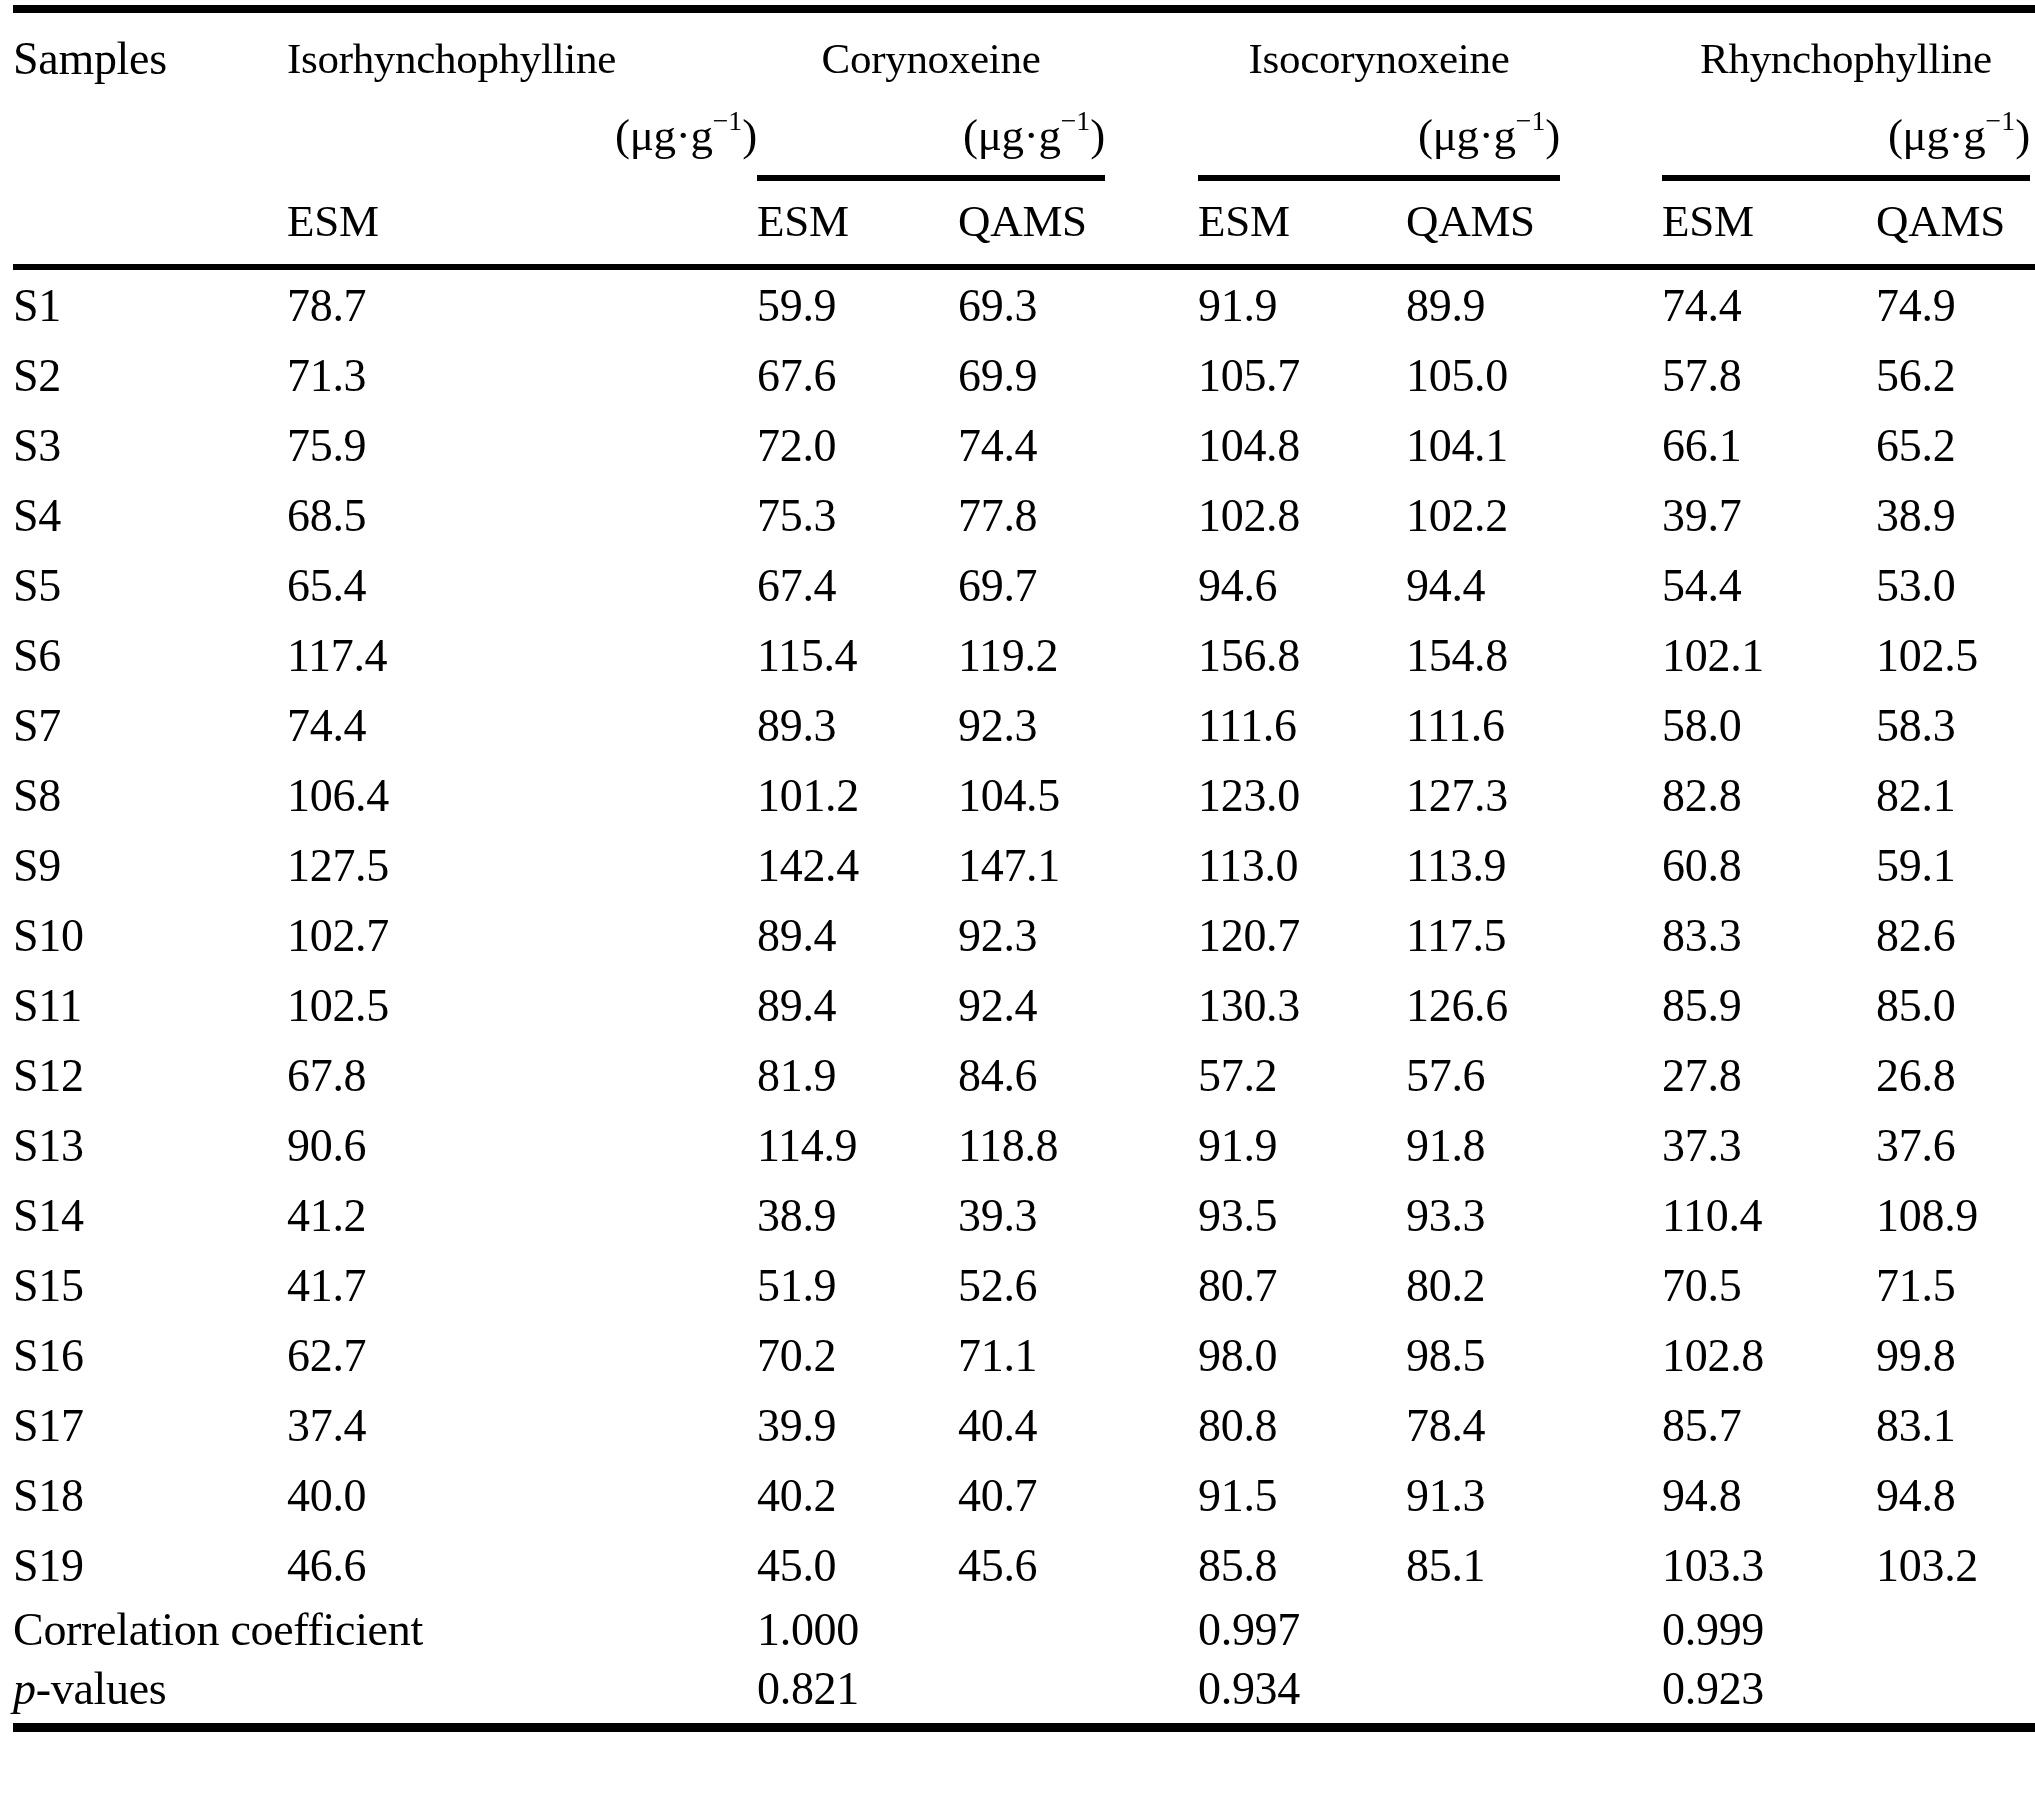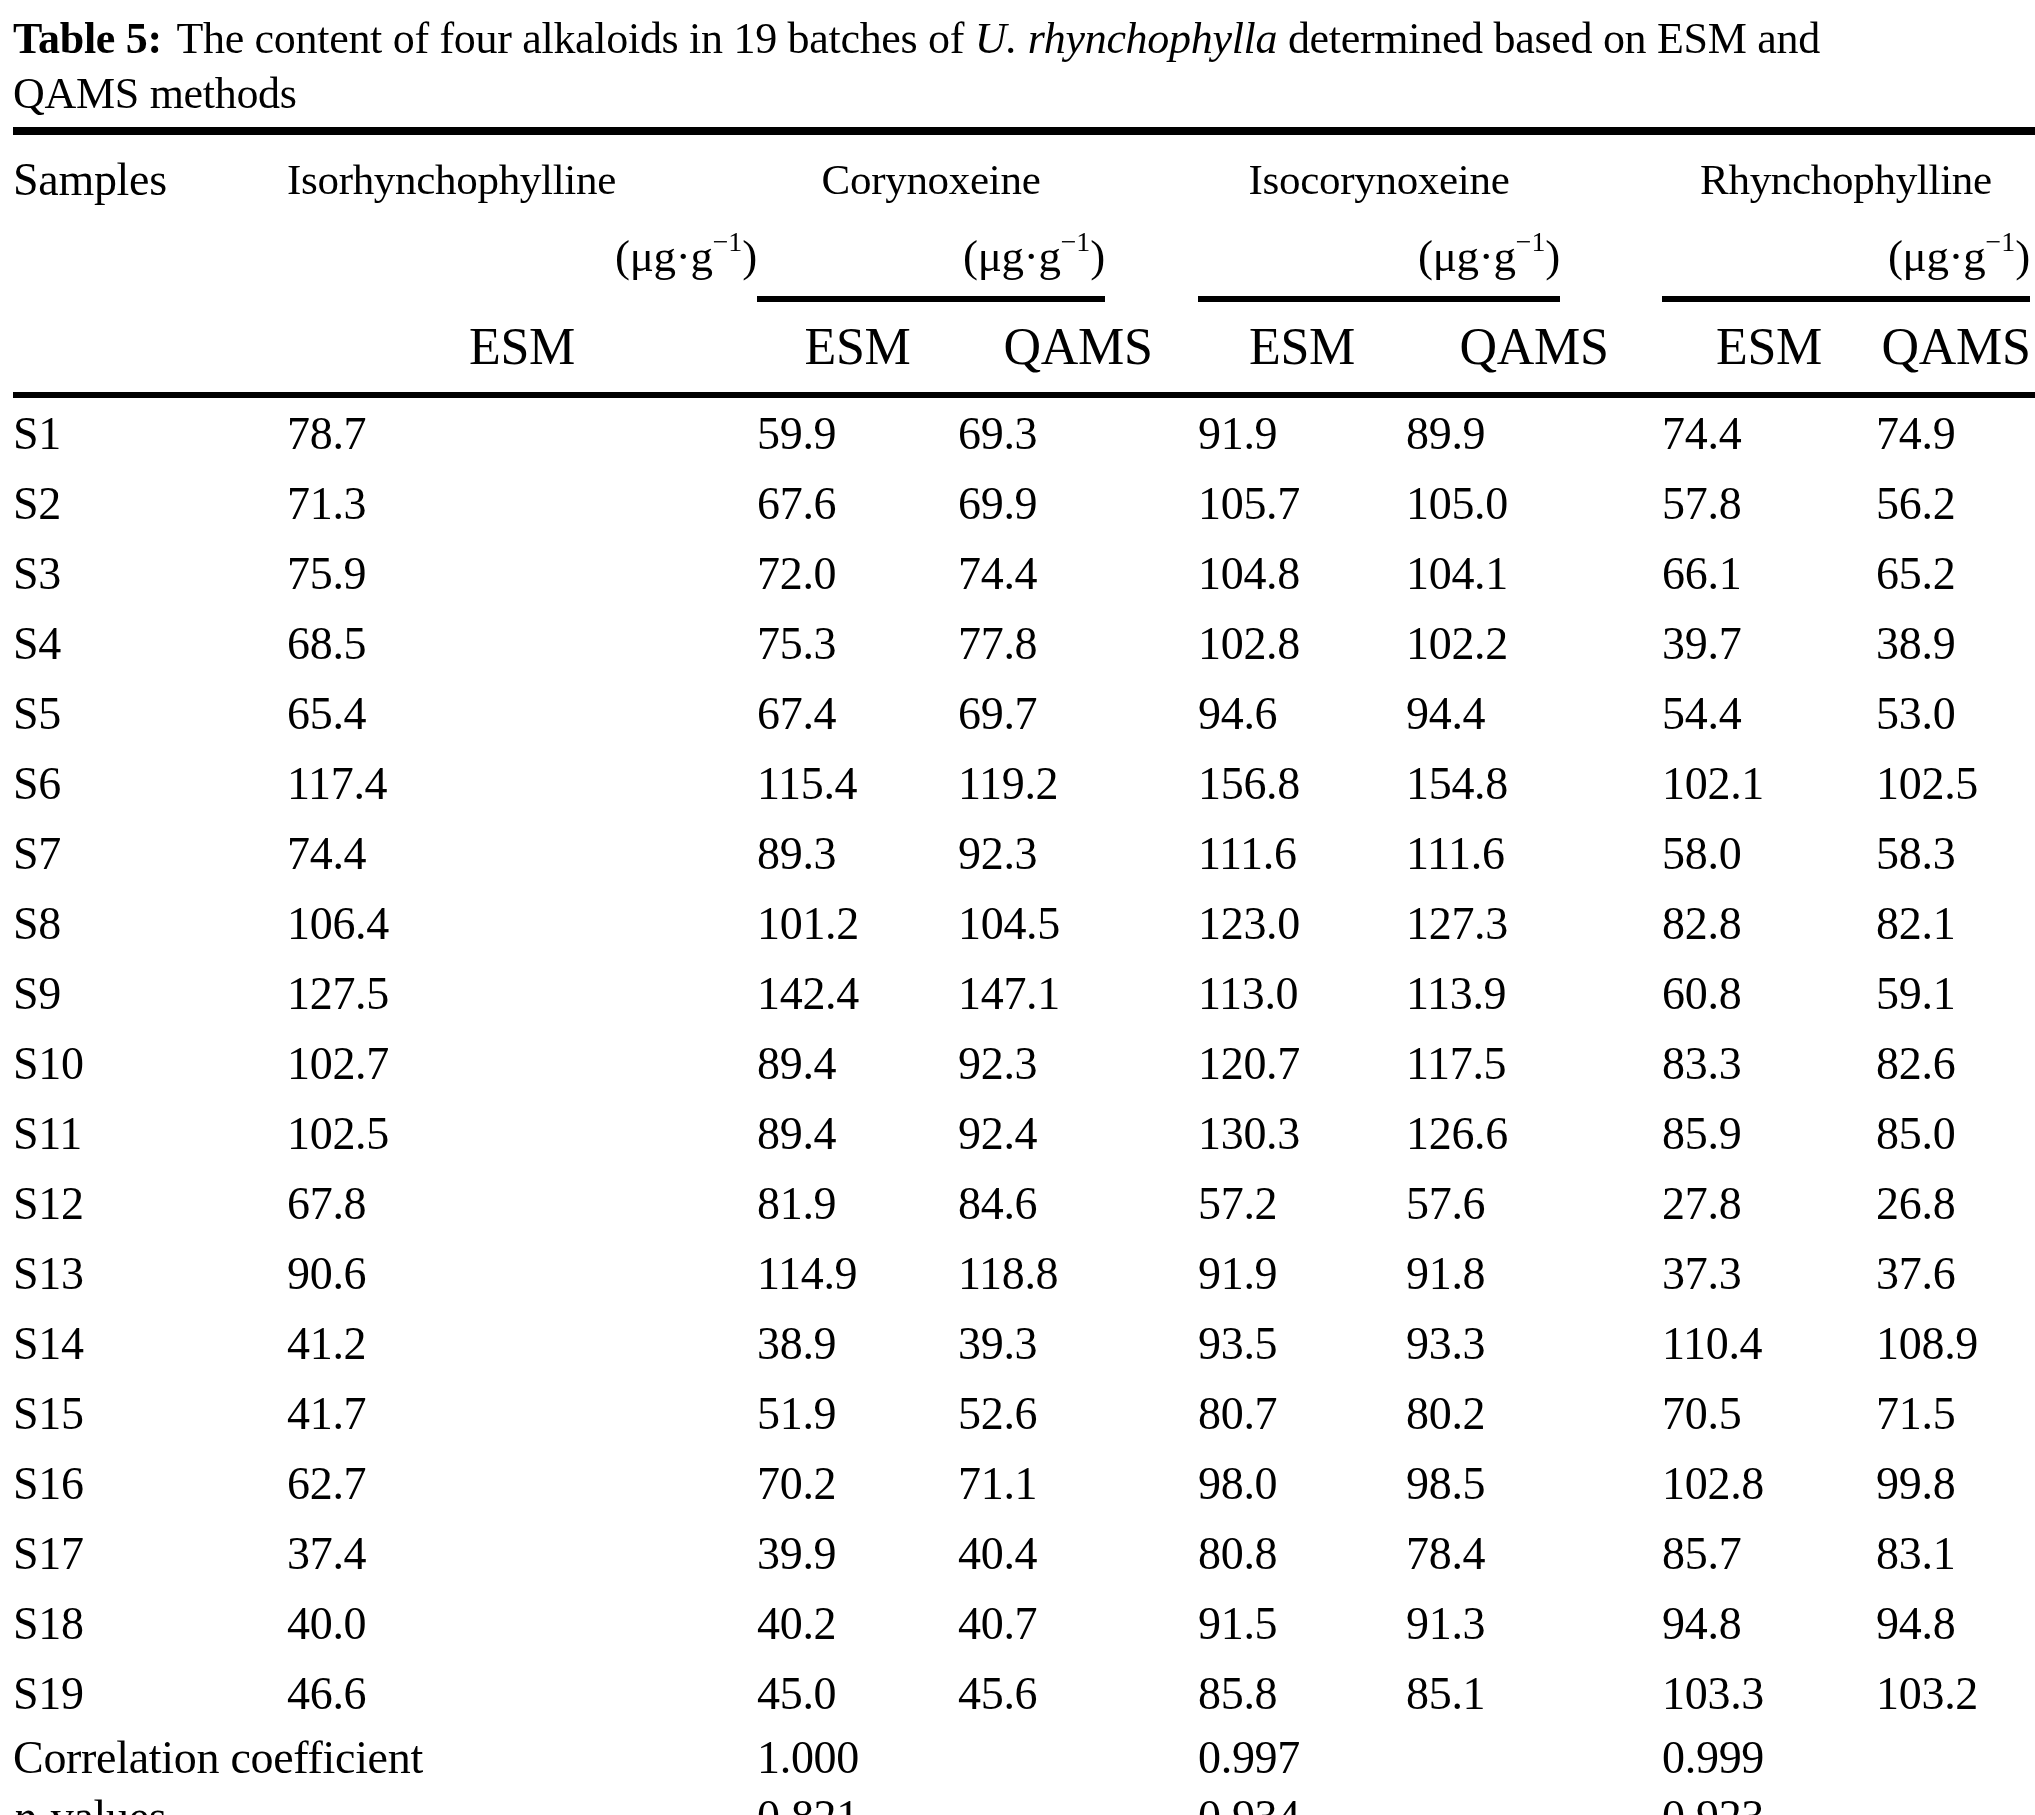--- a/index.html
+++ b/index.html
@@ -75,38 +75,36 @@
     letter-spacing: 0;
   }
   .mr-cor  { margin-right: 93px; }
   .mr-isoc { margin-right: 102px; }
   .mr-rhy  { margin-right: 6.2px; }
   
   thead tr.methods th {
     vertical-align: bottom;
     padding: 14.6px 0 16.6px 0;
     border-bottom: 6.2px solid #000;
-    font-size: 52px;
-    text-align: center;
+    font-size: 45px;
   }
   
   tbody td {
     height: 70px;
     vertical-align: middle;
   }
   tbody.summary td { height: 59px; margin-left: 16px; }
   tbody.summary tr:last-child td { padding-bottom: 5.2px; }
   .i { font-style: italic; }
 </style>
 </head>
 <body>
 
 <div class="page">
 
-  <p class="caption"><span class="b lbl">Table 5:</span><span>The content of four alkaloids in 19 batches of</span><span> </span><span class="i">U. rhynchophylla</span><span> </span><span>determined based on ESM and</span><br><span>QAMS methods</span></p>
 
   <table>
     <colgroup>
       <col style="width:274px">
       <col style="width:470px">
       <col style="width:201px">
       <col style="width:240px">
       <col style="width:208px">
       <col style="width:256px">
       <col style="width:214px">

